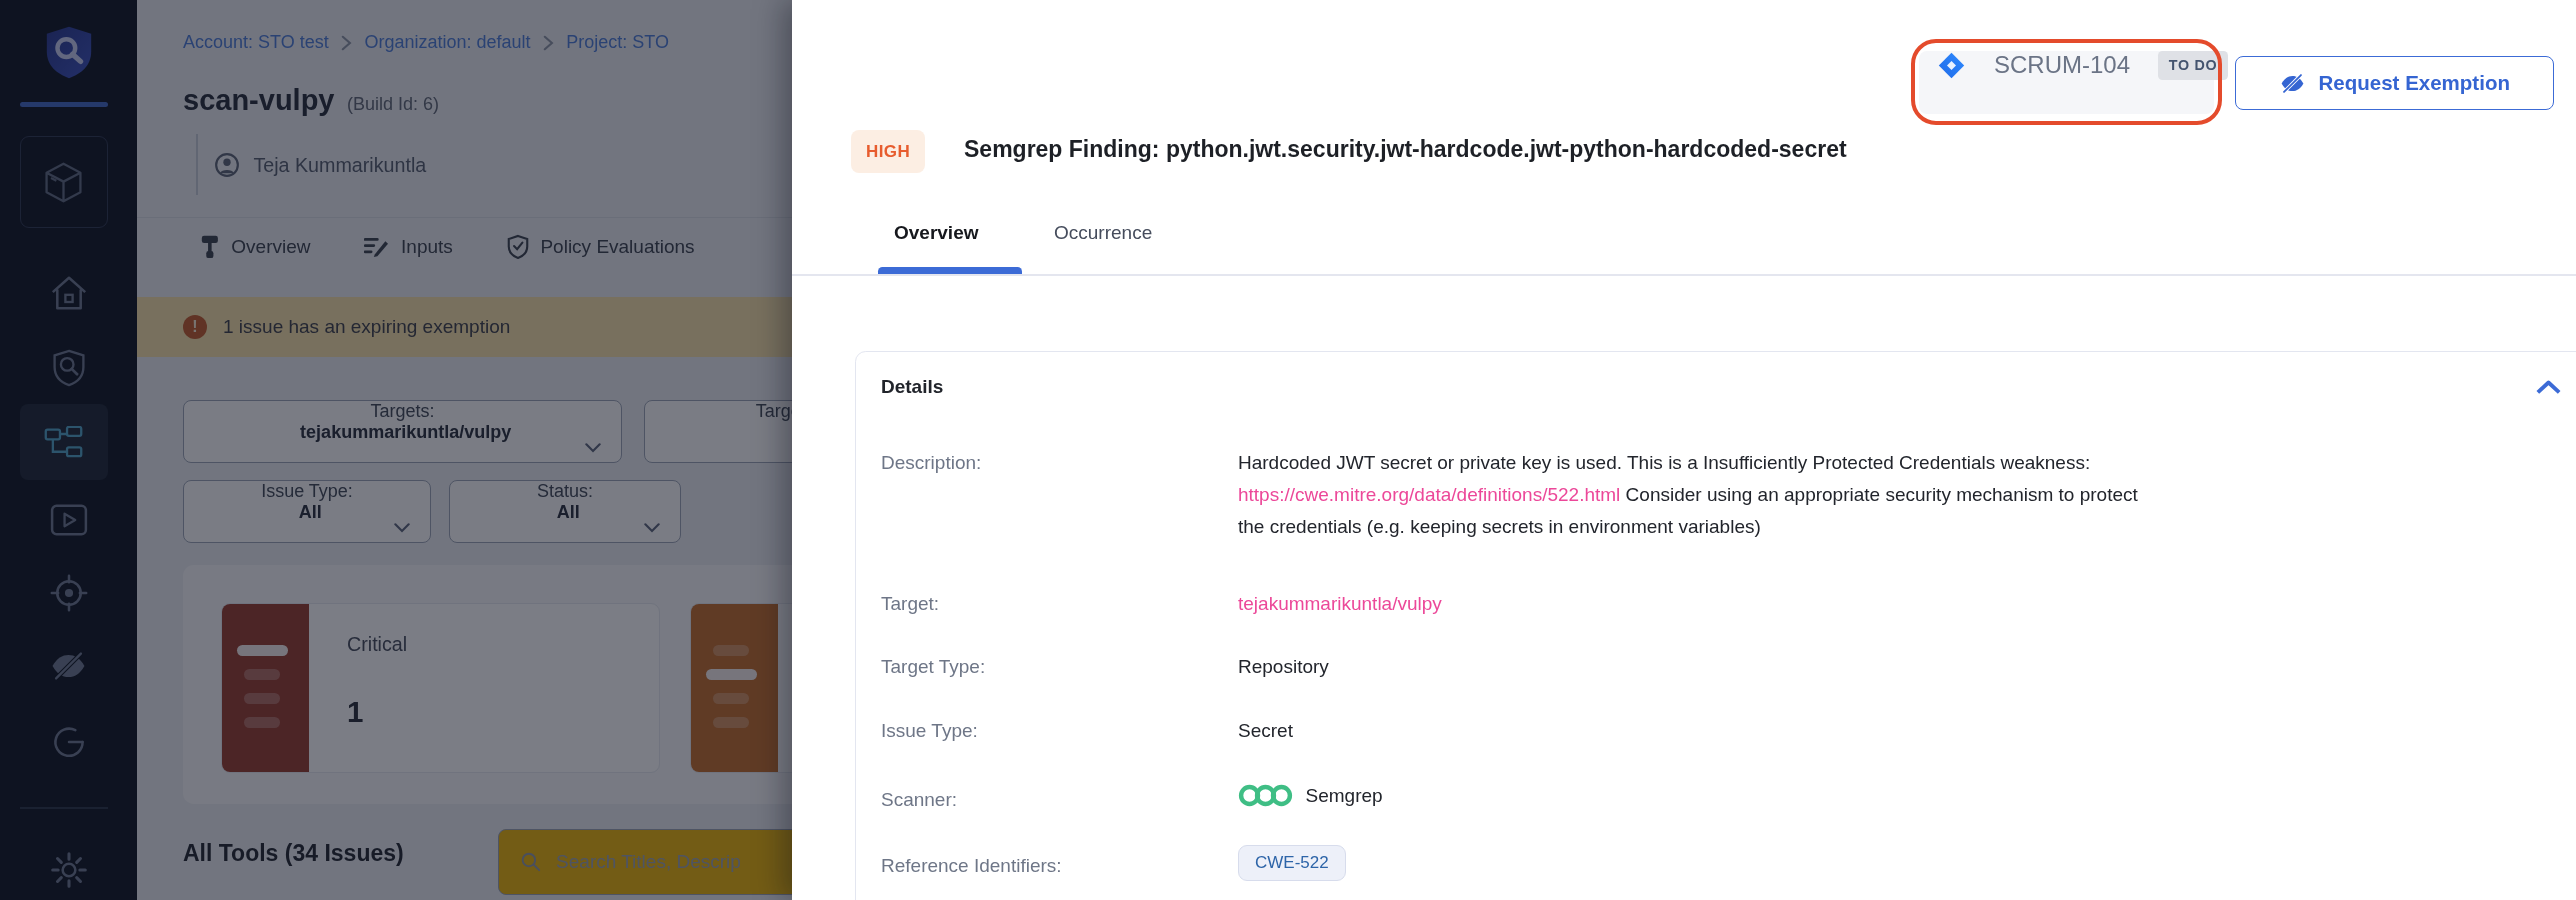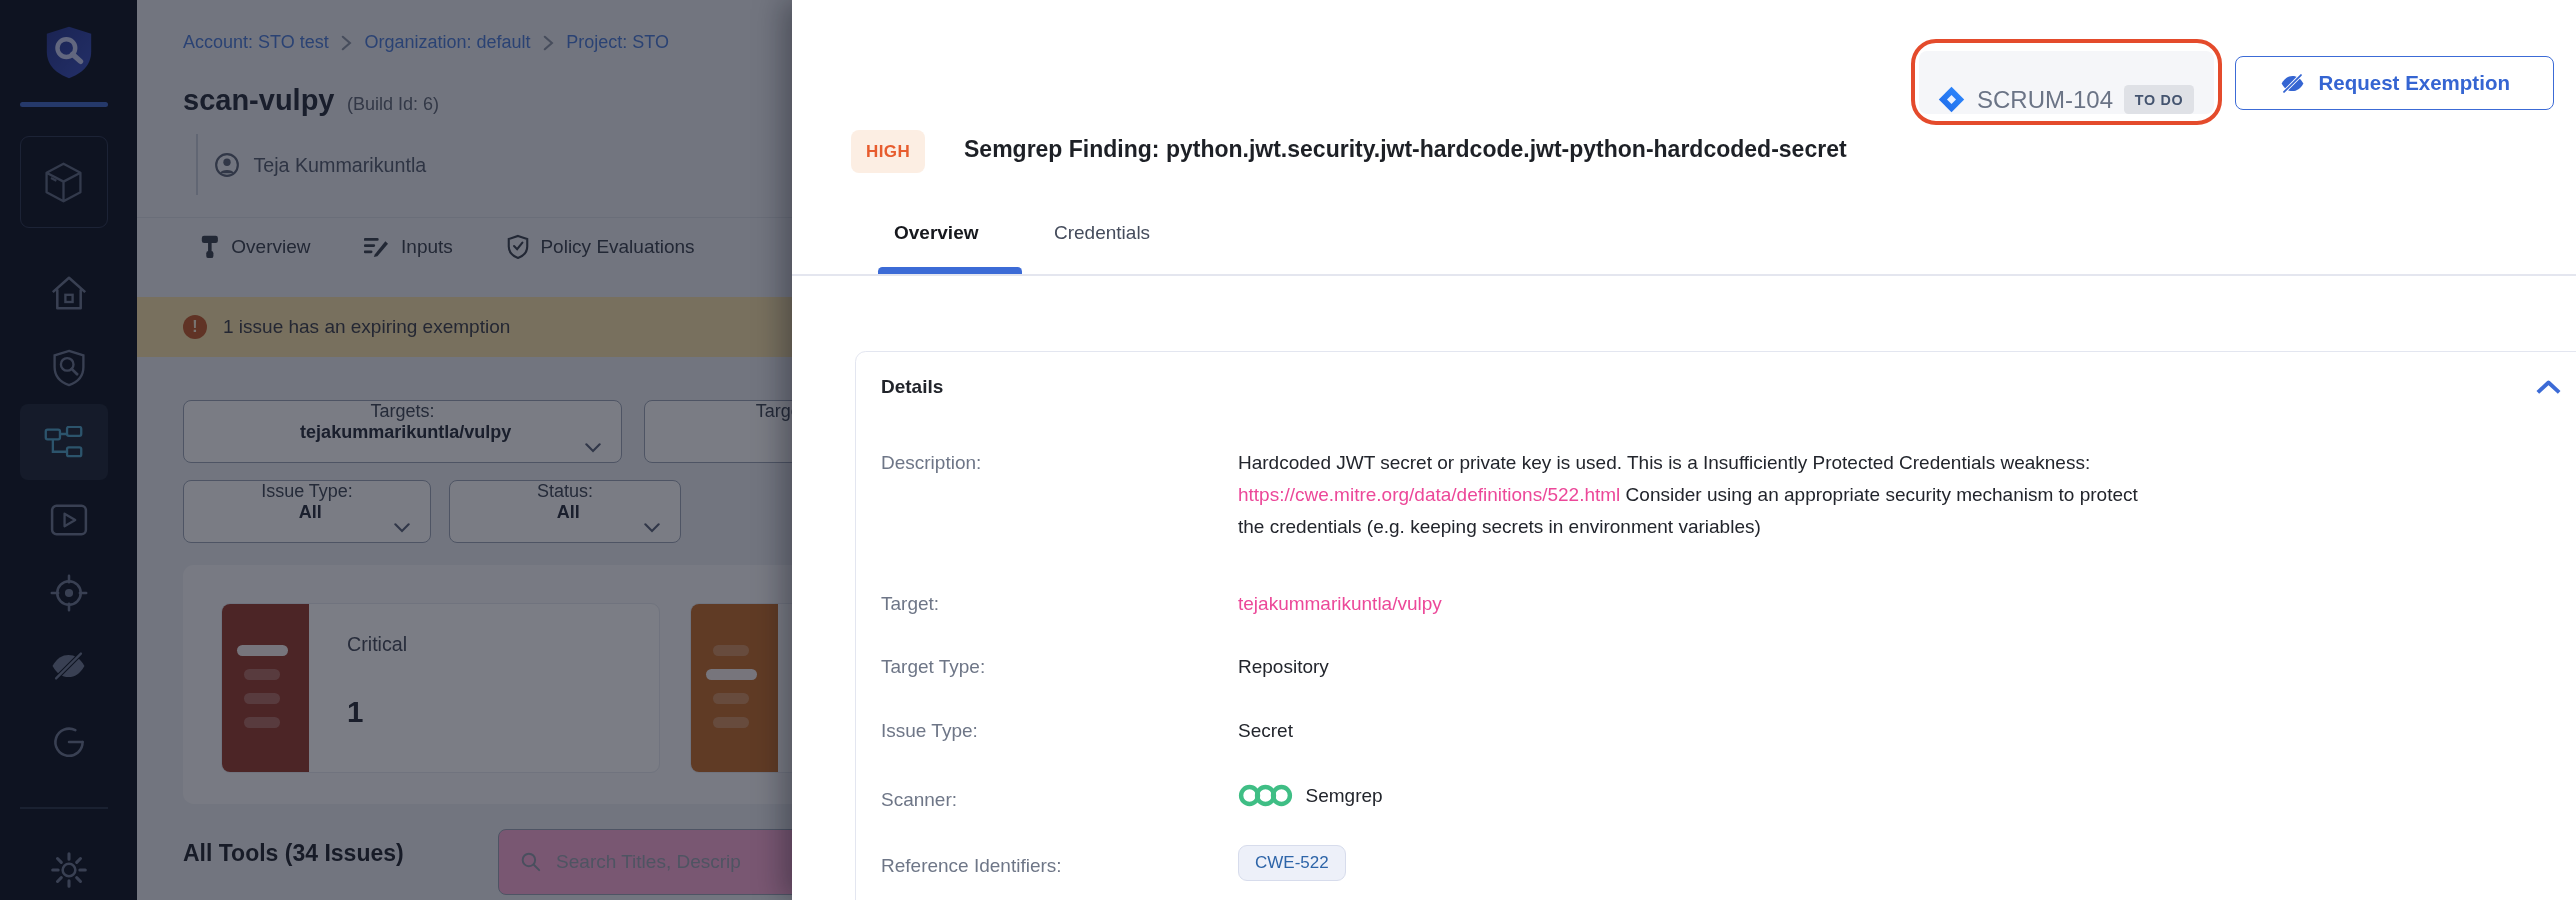--- a/index.html
+++ b/index.html
@@ -76,38 +76,38 @@
   .sev-card.high .sev-bar { background:#c06a2c; }
   .dash { position:absolute; height:10.7px; border-radius:5.4px;
     background:rgba(255,255,255,0.25); }
   .dash.bright { background:#f3ecea; }
   .sev-label { position:absolute; left:125px; top:29px; font-size:19.7px; color:#444b5c; }
   .sev-count { position:absolute; left:125px; top:91px; font-size:29.5px;
     font-weight:bold; color:#272c38; }
   #all-tools { position:absolute; left:46px; top:840px; font-size:23px;
     font-weight:bold; color:#1f242f; white-space:nowrap; }
   #tools-search { position:absolute; left:361px; top:829px; width:375px; height:66px;
-    border:1.8px solid #9aa3b6; border-radius:8px; background:#f9a8d4; display:flex;
+    border:1.8px solid #9aa3b6; border-radius:8px; background:#eab308; display:flex;
     align-items:center; gap:14.3px; padding:0 21.4px; color:#8f97a8; }
   #tools-search input { border:none; outline:none; background:transparent;
     font-size:19px; color:#5b6372; width:268px;
     font-family:"Liberation Sans", sans-serif; }
   #tools-search input::placeholder { color:#9aa2b2; }
 
   #dim { position:absolute; left:0; top:0; width:792px; height:900px;
     background:rgba(16,20,33,0.55); z-index:5; }
 
   
   #drawer { position:absolute; left:792px; top:0; width:1784px; height:900px;
     background:#ffffff; z-index:10; box-shadow:-9px 0 27px rgba(8,12,24,0.35); }
   #issue-ref-annotation { position:absolute; left:1119px; top:39px; width:311px;
     height:86px; border:4.5px solid #e44b2c; border-radius:25px; z-index:3; }
   #issue-ref-pill { position:absolute; left:1127px; top:51px; width:295px; height:63px;
-    background:#f5f6f9; border-radius:8px; display:flex; align-items:flex-end;
-    gap:11px; padding:0 18px; }
+    background:#f5f6f9; border-radius:8px; display:flex; align-items:flex-start;
+    gap:28px; padding:0 18px; }
   #issue-ref-pill .jid { font-size:24px; color:#6b7486; white-space:nowrap; }
   #issue-status { background:#dfe1e6; color:#44546f; font-size:14.3px; font-weight:bold;
     letter-spacing:0.7px; padding:6.3px 10.7px; border-radius:4.5px; white-space:nowrap; }
   #request-exemption { position:absolute; left:1443px; top:56px; width:319px;
     height:54px; border:1.8px solid #3c6bd6; border-radius:8px; background:#fff;
     display:flex; align-items:center; justify-content:center; gap:12.5px;
     color:#3565d2; font-size:20.5px; font-weight:bold; cursor:pointer;
     white-space:nowrap; }
   #severity-badge { position:absolute; left:59px; top:130px; height:43px;
     background:#fceee3; border-radius:8px; display:flex; align-items:center;
@@ -396,21 +396,21 @@
             <path d="M8 33 L36 5" stroke="#3565d2" stroke-width="3" stroke-linecap="round"></path>
           </svg>
       </span>
       <span>Request Exemption</span>
     </div>
 
     <div id="severity-badge">HIGH</div>
     <div id="issue-title">Semgrep Finding: python.jwt.security.jwt-hardcode.jwt-python-hardcoded-secret</div>
 
     <div class="dtab" id="dtab-overview">Overview</div>
-    <div class="dtab" id="dtab-occurrence">Credentials</div>
+    <div class="dtab" id="dtab-occurrence">Occurrence</div>
     <div id="tab-underline"></div>
     <div id="tab-divider"></div>
 
     <div id="details-card">
       <div id="details-heading">Details</div>
       <div id="details-collapse">
         <svg width="27" height="16" viewBox="0 0 30 18">
             <path d="M3 15 L15 4 L27 15" fill="none" stroke="currentColor" stroke-width="4.4" stroke-linejoin="round"></path>
           </svg>
       </div>

